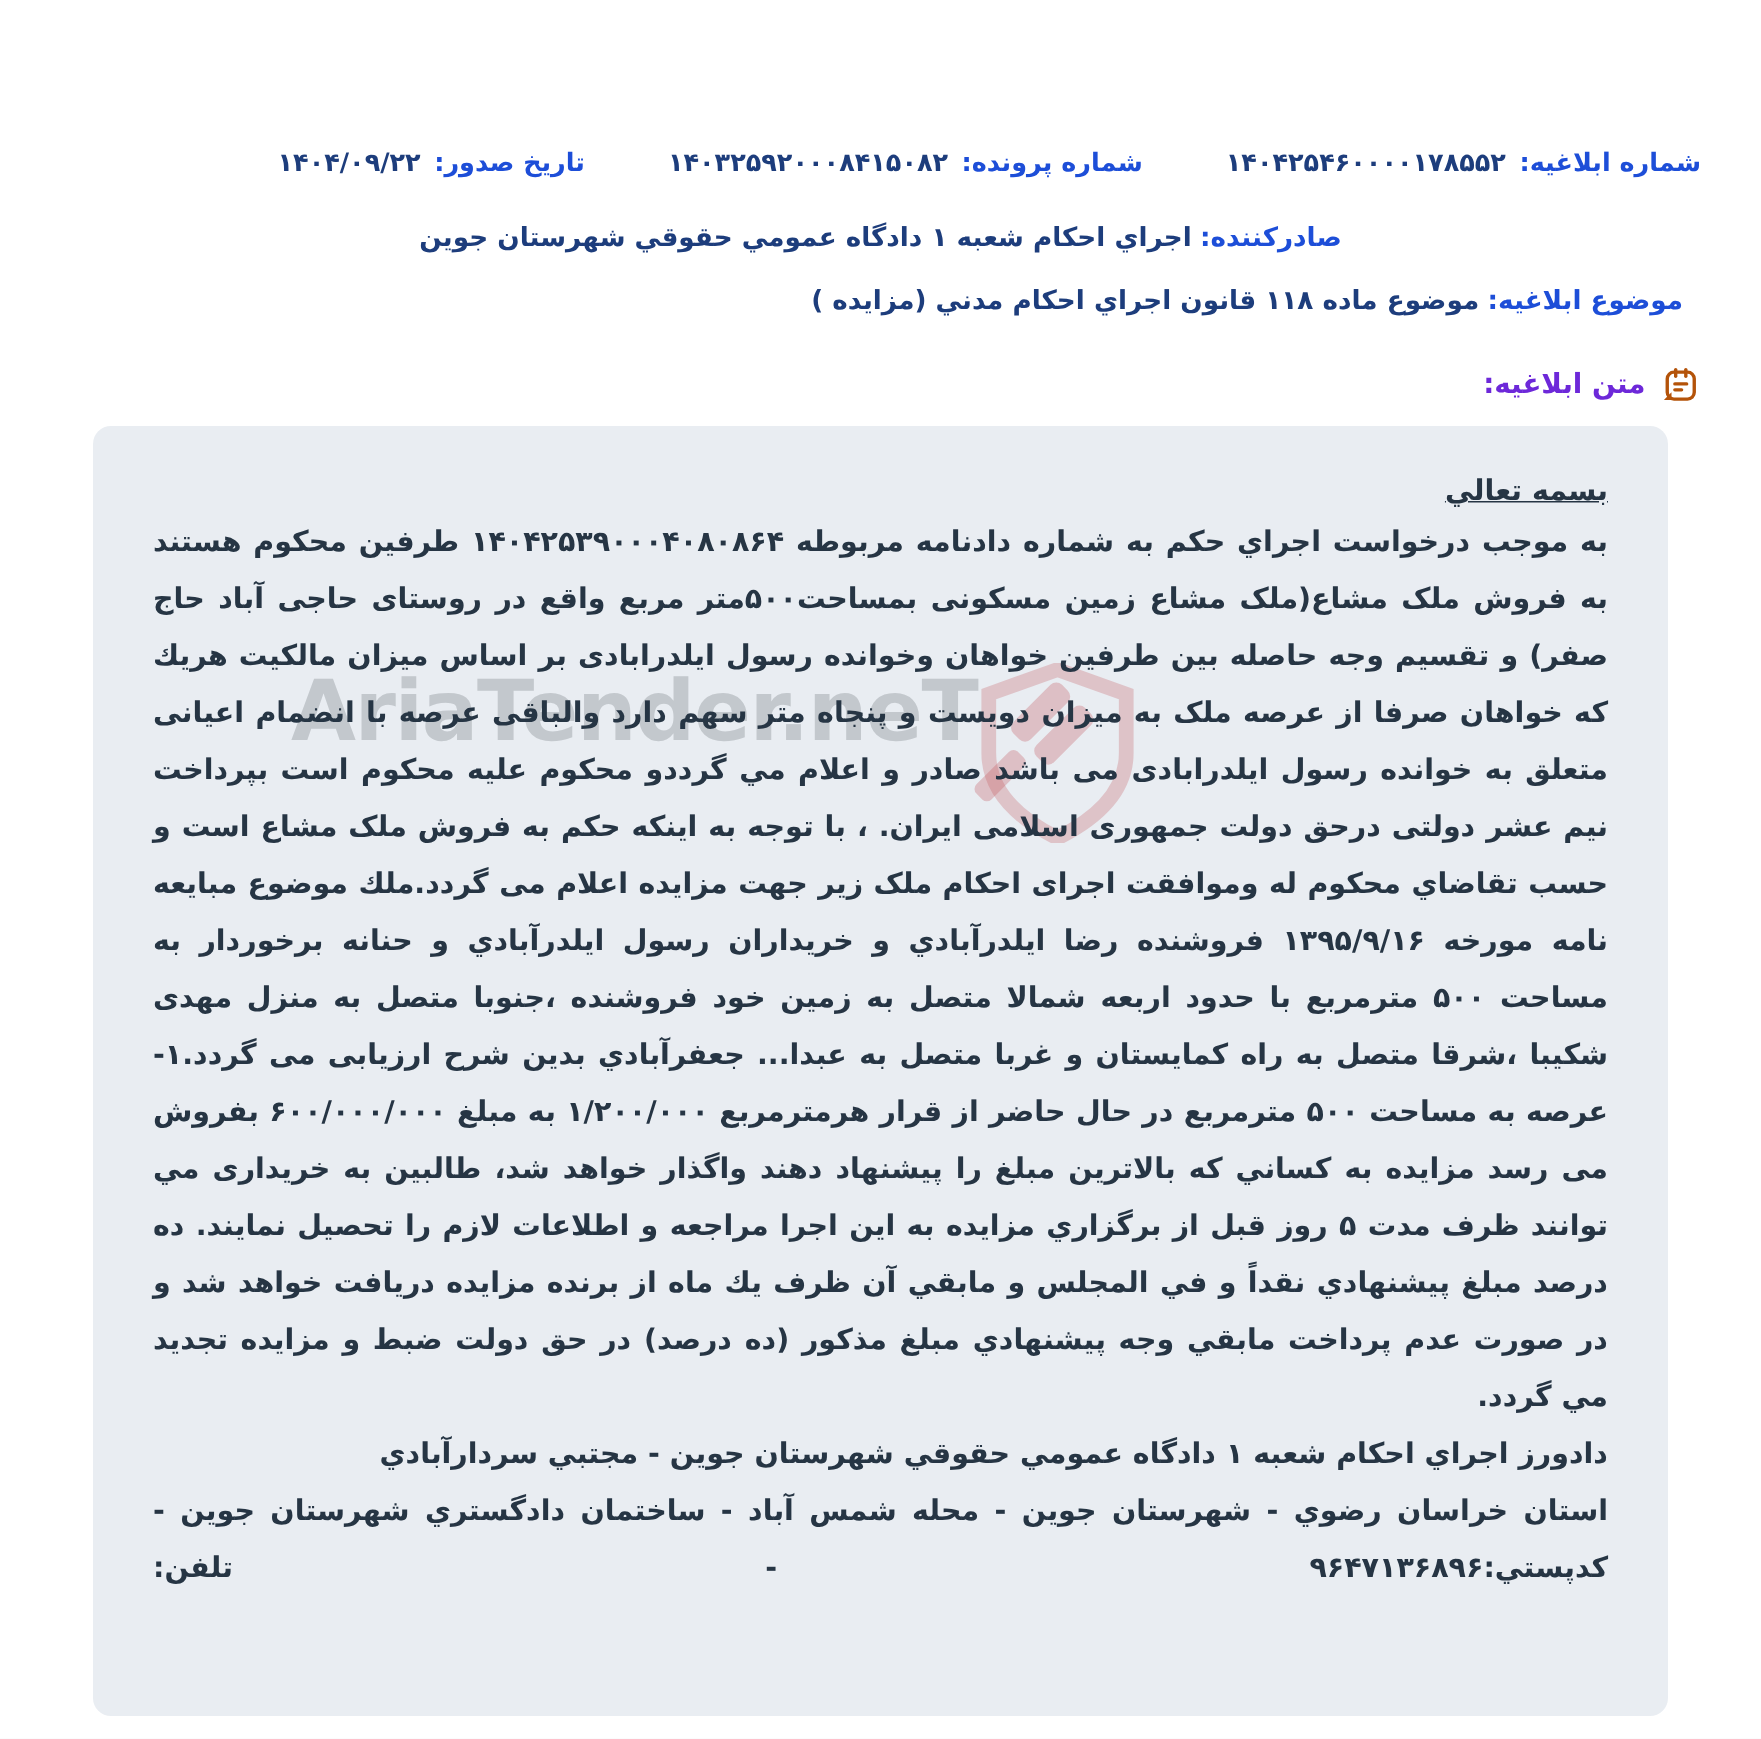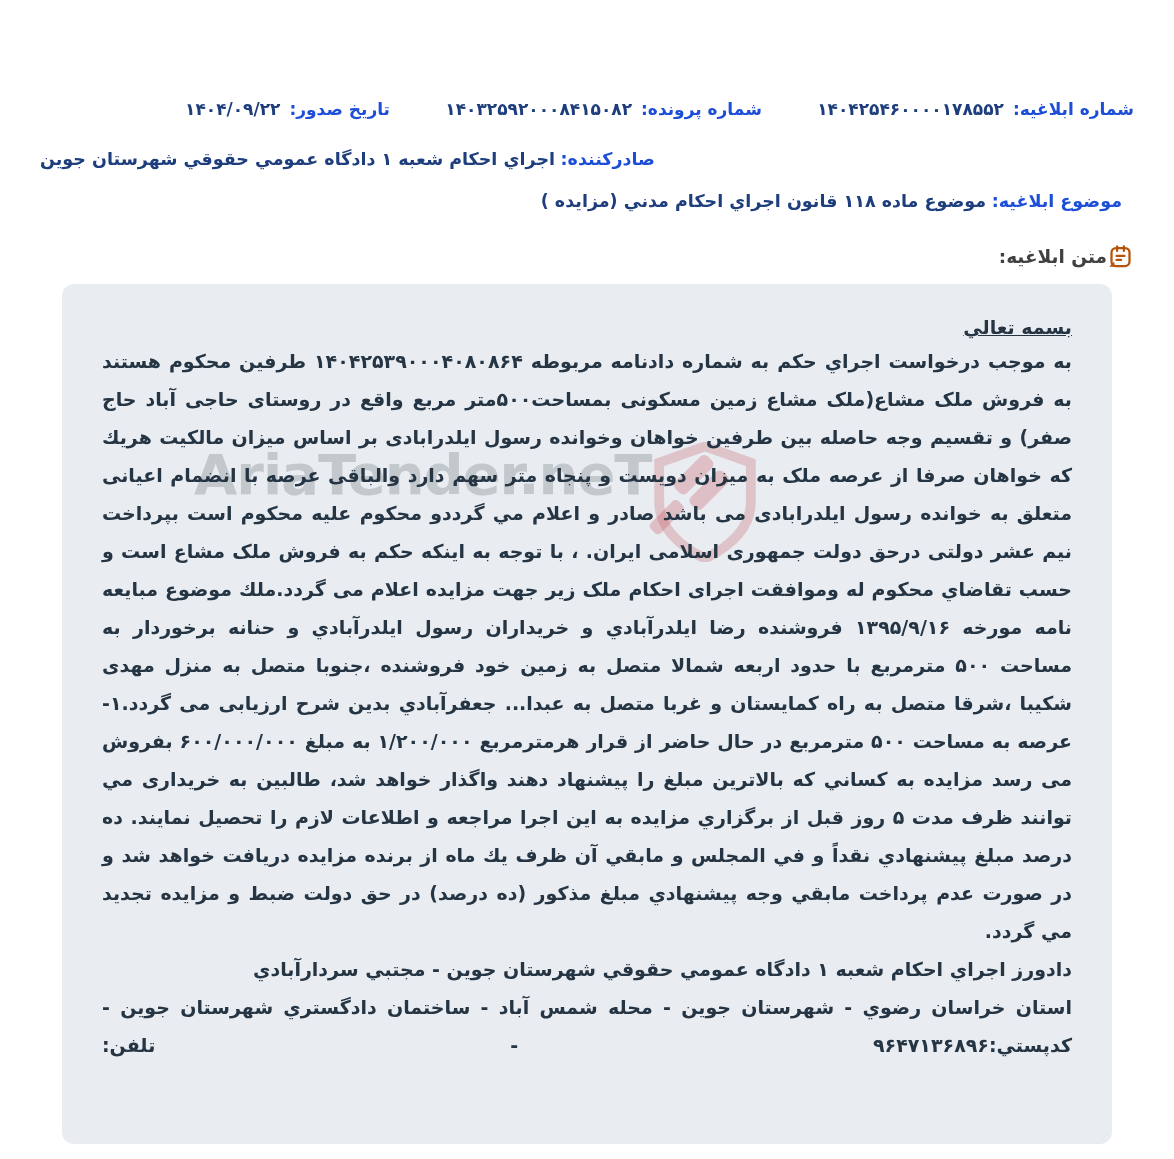--- a/index.html
+++ b/index.html
@@ -12,28 +12,28 @@
   .page{position:relative;width:1174px;height:1159px;overflow:hidden;background:#ffffff;}
 
   
   .meta-row{
     display:flex;justify-content:space-between;align-items:baseline;
     padding:0 40px 0 185px;margin-top:55px;font-size:17px;
   }
   .field{display:flex;gap:9px;align-items:baseline;white-space:nowrap;}
   .lbl{color:#1d4ed8;font-weight:700;}
   .val{color:#1d3d7c;font-weight:700;margin-top:44px;}
-  .issuer-row{padding:0 40px;margin-top:30px;font-size:17.5px;text-align:left;}
+  .issuer-row{padding:0 40px;margin-top:30px;font-size:17.5px;text-align:center;}
   .subject-row{padding:0 52px;margin-top:22px;font-size:17.5px;text-align:right;}
 
   
   .section-title{
-    display:flex;align-items:center;justify-content:flex-start;
+    display:flex;align-items:center;gap:10px;justify-content:flex-start;
     padding:0 40px;margin-top:32px;
-    color:#404040;font-weight:700;font-size:18.5px;
+    color:#6d28d9;font-weight:700;font-size:18.5px;
   }
   .section-title svg{flex:0 0 auto;}
 
   
   .content-box{
     position:relative;
     margin:14px 62px 0;
     background:#e9edf2;
     border-radius:12px;
     padding:26px 40px 30px;

